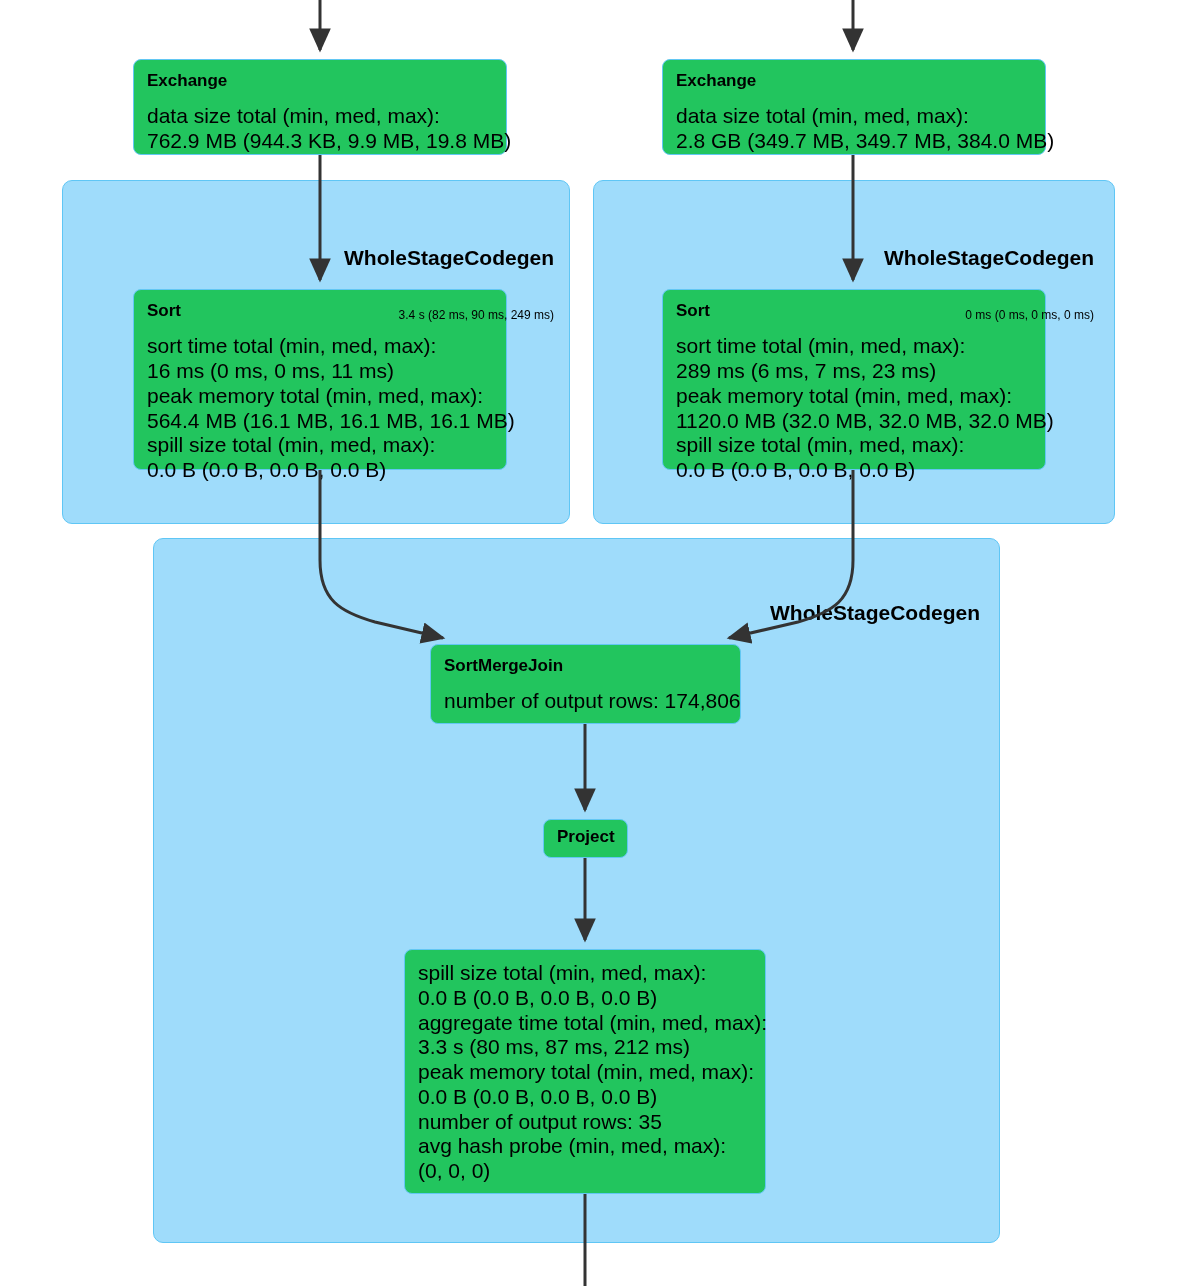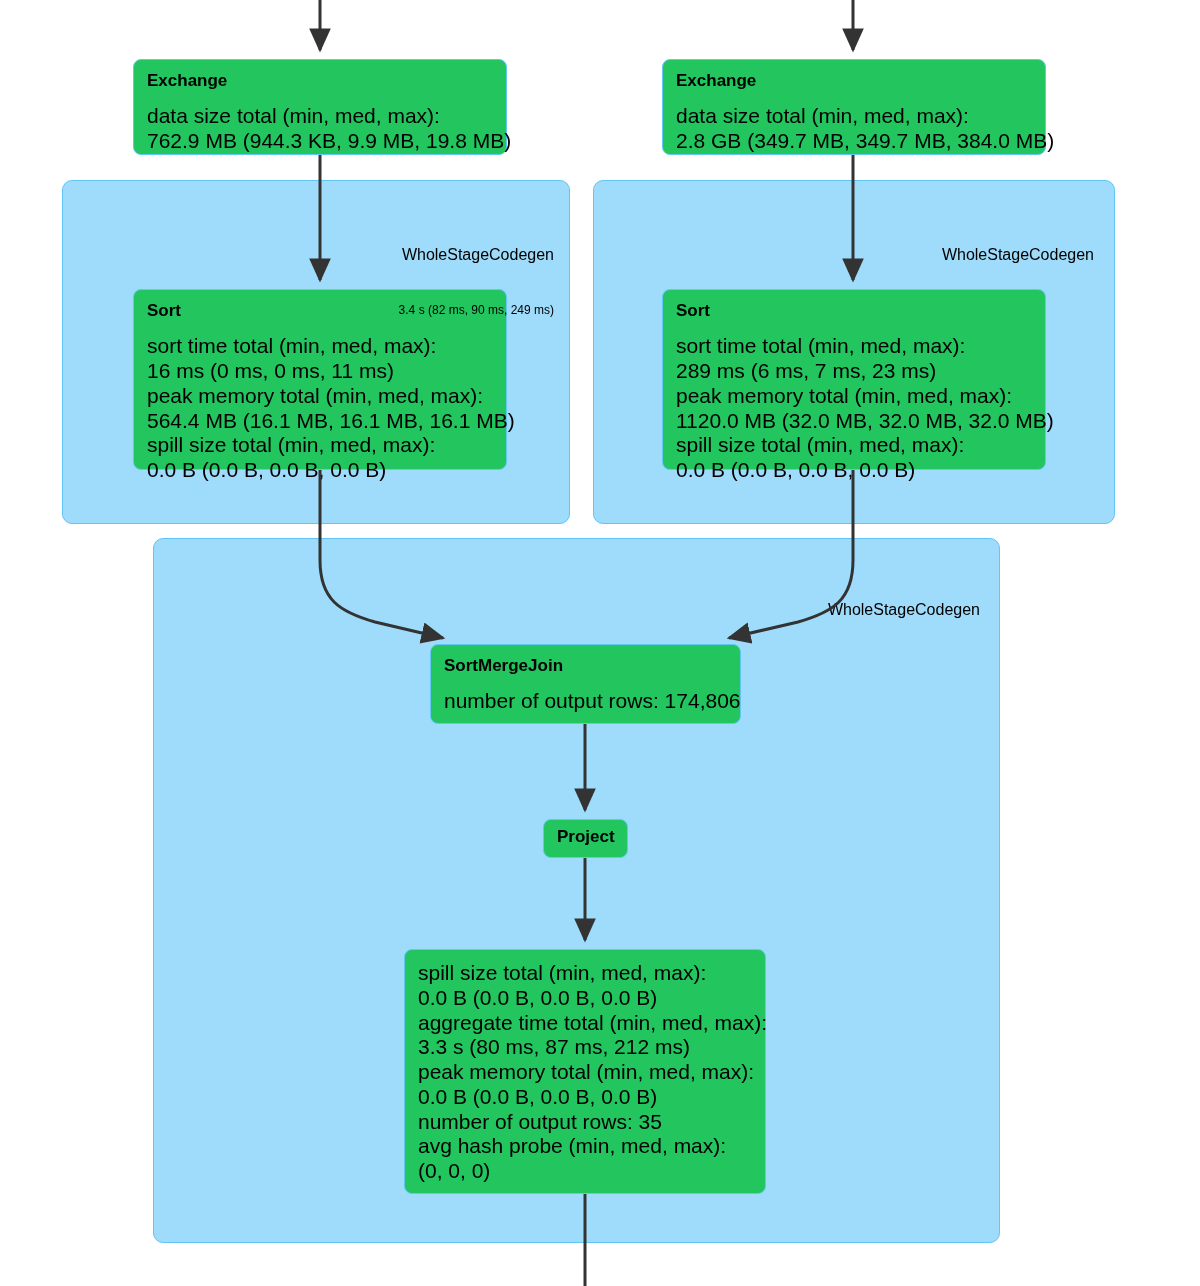--- a/index.html
+++ b/index.html
@@ -38,22 +38,22 @@
   }
   .cluster-label {
     position: absolute;
     text-align: right;
     color: #000000;
     z-index: 3;
     line-height: 1.17;
     white-space: pre;
   }
   .cluster-label .ttl {
-    font-weight: normal;
-    font-size: 16px;
+    font-weight: bold;
+    font-size: 21px;
     display: block;
   }
   .cluster-label .mtr {
     font-weight: normal;
     font-size: 12px;
     display: block;
   }
   .node {
     position: absolute;
     background: #22c55e;
@@ -96,20 +96,21 @@
 
   <div class="cluster" style="left:153px; top:538px; width:847px; height:705px;"></div>
 
   <div class="cluster-label" style="left:200px; top:209px; width:354px;">
     <span class="ttl">WholeStageCodegen</span>
     <span class="mtr">3.4 s (82 ms, 90 ms, 249 ms)</span>
   </div>
 
   <div class="cluster-label" style="left:740px; top:209px; width:354px;">
     <span class="ttl">WholeStageCodegen</span>
+    <span class="mtr">0 ms (0 ms, 0 ms, 0 ms)</span>
   </div>
 
   <div class="cluster-label" style="left:625px; top:564px; width:355px;">
     <span class="ttl">WholeStageCodegen</span>
   </div>
 
   <div class="node" style="left:133px; top:59px; width:374px; height:96px;">
     <span class="title">Exchange</span>
     <span class="metrics">data size total (min, med, max):
 762.9 MB (944.3 KB, 9.9 MB, 19.8 MB)</span>

